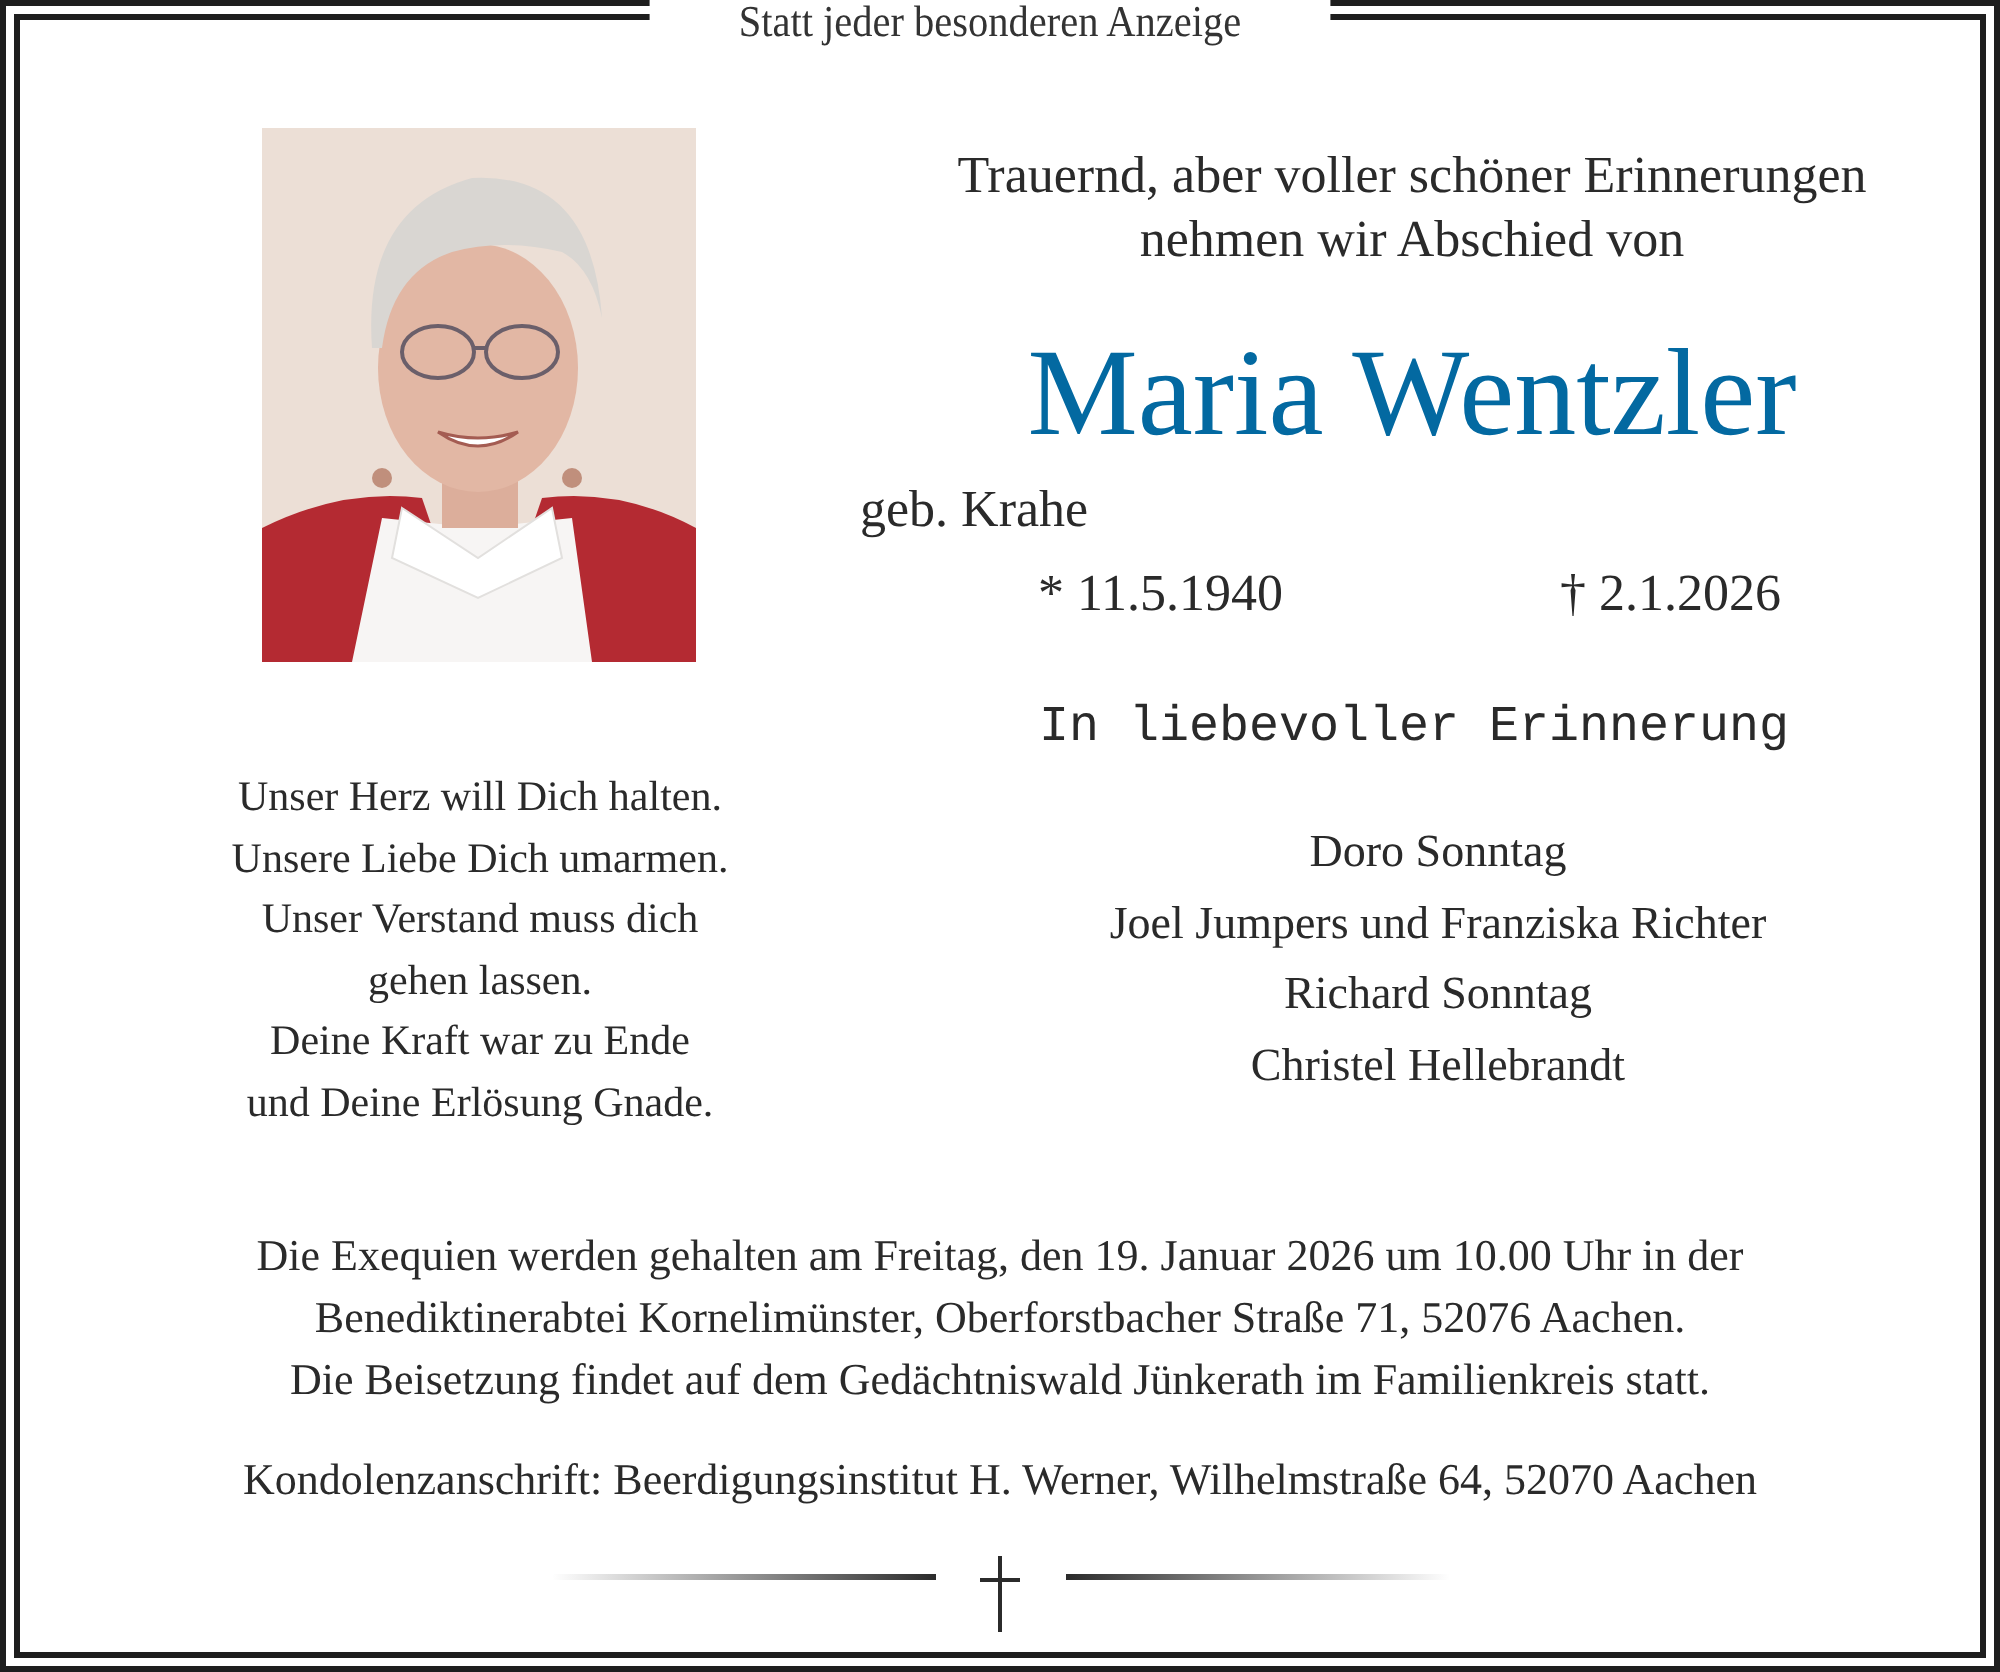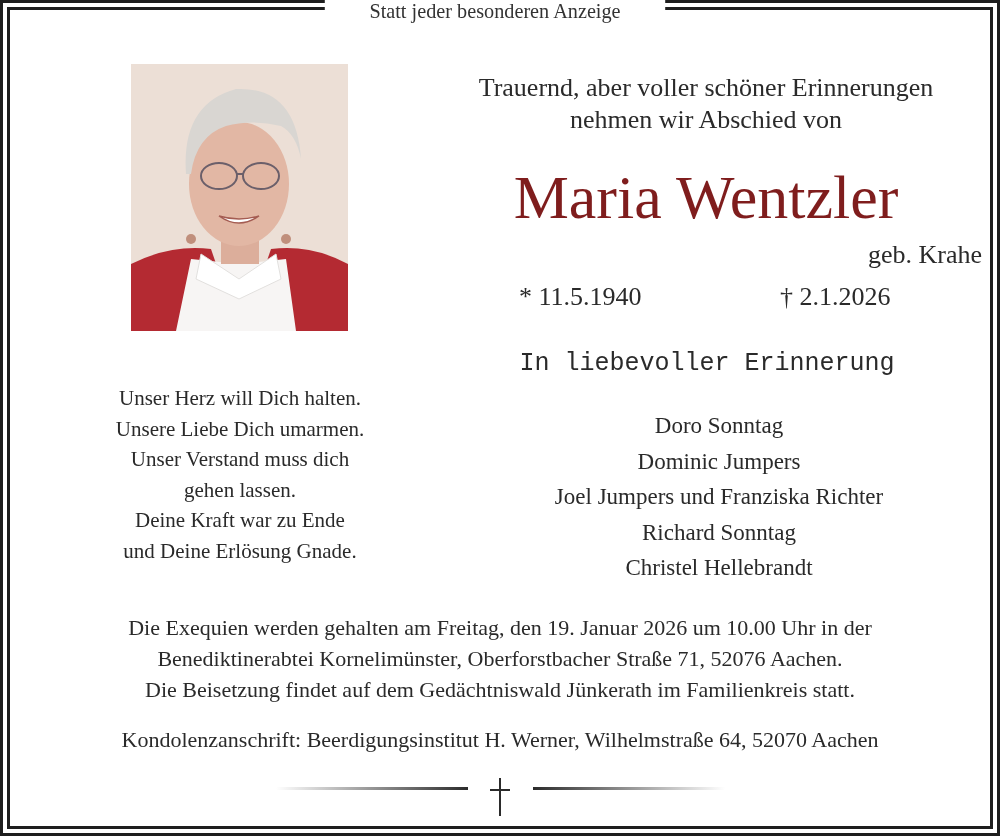--- a/index.html
+++ b/index.html
@@ -26,24 +26,24 @@
     background: linear-gradient(180deg, #efe2d9 0%, #eadbd1 55%, #e6d6cc 100%);
     overflow: hidden;
   }
   .photo svg { display: block; width: 100%; height: 100%; }
   .intro {
     position: absolute; left: 430px; top: 60px; width: 552px; text-align: center;
     font-size: 26px; line-height: 32px; margin-top: 12px;
   }
   .name {
     position: absolute; left: 430px; top: 160px; width: 552px; text-align: center;
-    font-size: 62px; line-height: 74px; color: #7f1d1d;
+    font-size: 62px; line-height: 74px; color: #0369a1;
   }
   .maiden {
-    position: absolute; left: 430px; top: 238px; width: 552px; text-align: right;
+    position: absolute; left: 430px; top: 238px; width: 552px; text-align: left;
     font-size: 26px; line-height: 34px;
   }
   .born {
     position: absolute; left: 519px; top: 280px; font-size: 26px; line-height: 34px;
   }
   .died {
     position: absolute; left: 780px; top: 280px; font-size: 26px; line-height: 34px;
   }
   .poem {
     position: absolute; left: 60px; top: 383px; width: 360px; text-align: center;
@@ -139,21 +139,20 @@
   <div>Unsere Liebe Dich umarmen.</div>
   <div>Unser Verstand muss dich</div>
   <div>gehen lassen.</div>
   <div>Deine Kraft war zu Ende</div>
   <div>und Deine Erlösung Gnade.</div>
 </div>
 
 <div class="memory-heading">In liebevoller Erinnerung</div>
 <ul class="mourners">
   <li>Doro Sonntag</li>
-  <li>Dominic Jumpers</li>
   <li>Joel Jumpers und Franziska Richter</li>
   <li>Richard Sonntag</li>
   <li>Christel Hellebrandt</li>
 </ul>
 
 <div class="funeral">
   <div>Die Exequien werden gehalten am Freitag, den 19. Januar 2026 um 10.00 Uhr in der</div>
   <div>Benediktinerabtei Kornelimünster, Oberforstbacher Straße 71, 52076 Aachen.</div>
   <div>Die Beisetzung findet auf dem Gedächtniswald Jünkerath im Familienkreis statt.</div>
 </div>

